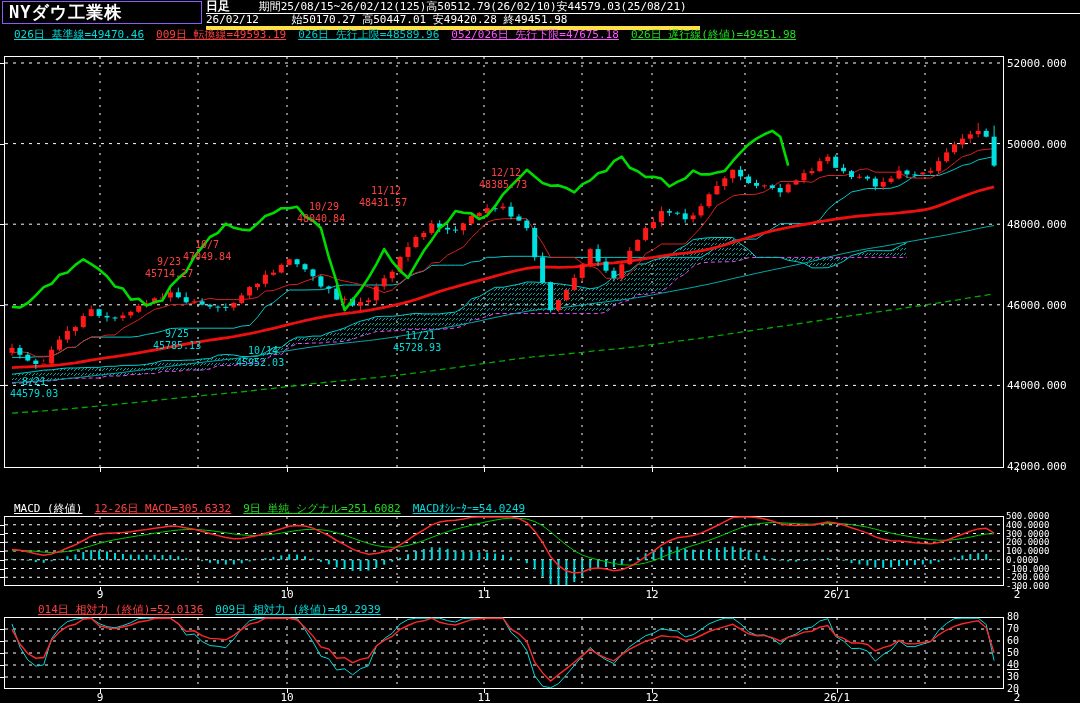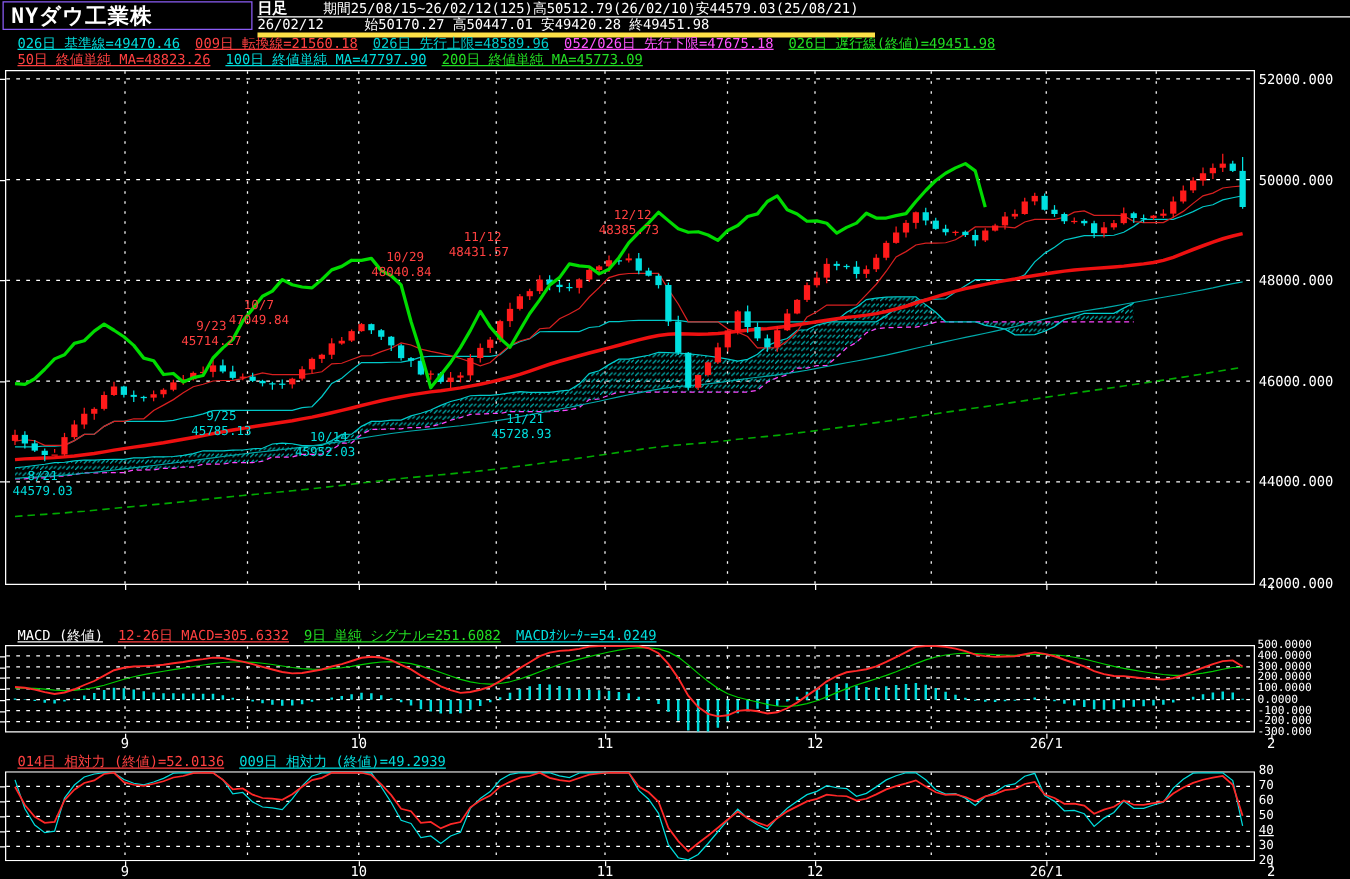--- a/index.html
+++ b/index.html
@@ -35,24 +35,21 @@
   <div id="hdr1">
     <span class="tf">日足</span>
     <span>期間25/08/15~26/02/12(125)高50512.79(26/02/10)安44579.03(25/08/21)</span>
   </div>
   <div id="hdr2">
     <span>26/02/12</span>
     <span class="ohlc">始50170.27 高50447.01 安49420.28 終49451.98</span>
   </div>
 
   <div id="leg1" class="leg">
-    <span style="color: rgb(0, 221, 221);">026日 基準線=49470.46</span><span style="color: rgb(255, 64, 64);">009日 転換線=21560.18</span><span style="color: rgb(0, 204, 204);">026日 先行上限=48589.96</span><span style="color: rgb(255, 85, 255);">052/026日 先行下限=47675.18</span><span style="color: rgb(34, 221, 34);">026日 遅行線(終値)=49451.98</span>
-  </div>
-  <div id="leg2" class="leg">
-    <span style="color: rgb(255, 64, 64);">50日 終値単純 MA=48823.26</span><span style="color: rgb(0, 221, 221);">100日 終値単純 MA=47797.90</span><span style="color: rgb(34, 221, 34);">200日 終値単純 MA=45773.09</span>
+    <span style="color: rgb(0, 221, 221);">026日 基準線=49470.46</span><span style="color: rgb(255, 64, 64);">009日 転換線=49593.19</span><span style="color: rgb(0, 204, 204);">026日 先行上限=48589.96</span><span style="color: rgb(255, 85, 255);">052/026日 先行下限=47675.18</span><span style="color: rgb(34, 221, 34);">026日 遅行線(終値)=49451.98</span>
   </div>
 
   <svg id="main-svg" width="1000" height="412">
       <defs>
         <pattern id="ht" width="7" height="5" patternUnits="userSpaceOnUse">
           <path d="M0,5L3,2M4,4L6,2" stroke="#00b8b8" stroke-width="0.9" fill="none"></path>
         </pattern>
       </defs>
       <rect x="0.5" y="0.5" width="999" height="411" fill="none" stroke="#fff"></rect>
       <path d="M1,7.0H999" stroke="#ffffff" stroke-dasharray="3,5"></path>
@@ -477,21 +474,21 @@
       <path d="M958.4,43.75V39.42" stroke="#00dcdc" stroke-width="2"></path>
       <path d="M966.3,43.75V38.01" stroke="#00dcdc" stroke-width="2"></path>
       <path d="M974.2,43.75V37.17" stroke="#00dcdc" stroke-width="2"></path>
       <path d="M982.2,43.75V38.01" stroke="#00dcdc" stroke-width="2"></path>
       <path d="M990.1,43.75V43.09" stroke="#00dcdc" stroke-width="2"></path>
       <path d="M8.0,34.6L15.9,34.5L23.8,34.7L31.8,35.3L39.7,36.1L47.6,36.5L55.5,36.3L63.4,35.4L71.4,34.1L79.3,32.2L87.2,29.8L95.1,27.4L103.0,25.4L111.0,23.7L118.9,22.3L126.8,21.0L134.7,19.7L142.6,18.5L150.6,17.2L158.5,16.0L166.4,14.9L174.3,14.0L182.2,13.6L190.2,13.5L198.1,13.9L206.0,14.6L213.9,15.6L221.8,16.8L229.8,18.0L237.7,18.9L245.6,19.3L253.5,19.4L261.4,18.9L269.4,18.2L277.3,17.1L285.2,15.7L293.1,14.5L301.0,13.6L309.0,13.3L316.9,13.8L324.8,14.9L332.7,16.9L340.6,19.2L348.6,22.0L356.5,24.8L364.4,27.5L372.3,29.5L380.2,30.8L388.2,31.3L396.1,30.8L404.0,29.4L411.9,27.2L419.8,24.5L427.8,21.4L435.7,18.4L443.6,15.6L451.5,13.3L459.4,11.3L467.4,9.3L475.3,7.4L483.2,5.6L491.1,4.1L499.0,2.8L507.0,2.2L514.9,2.3L522.8,3.1L530.7,5.5L538.6,9.7L546.6,15.9L554.5,22.7L562.4,29.1L570.3,34.7L578.2,39.0L586.2,41.8L594.1,43.8L602.0,45.6L609.9,47.5L617.8,48.8L625.8,49.1L633.7,48.5L641.6,46.9L649.5,44.6L657.4,41.5L665.4,38.1L673.3,34.9L681.2,32.0L689.1,29.5L697.0,27.0L705.0,24.3L712.9,21.4L720.8,18.2L728.7,14.9L736.6,11.9L744.6,9.6L752.5,8.0L760.4,7.0L768.3,6.5L776.2,6.8L784.2,7.2L792.1,7.7L800.0,8.0L807.9,8.2L815.8,8.0L823.8,7.6L831.7,7.5L839.6,7.8L847.5,8.6L855.4,9.8L863.4,11.2L871.3,13.2L879.2,15.2L887.1,17.1L895.0,18.7L903.0,20.1L910.9,21.4L918.8,22.6L926.7,23.6L934.6,24.2L942.6,24.2L950.5,23.6L958.4,22.5L966.3,21.1L974.2,19.4L982.2,18.0L990.1,17.8" fill="none" stroke="#00cc00"></path>
       <path d="M8.0,33.6L15.9,34.2L23.8,35.7L31.8,37.7L39.7,39.2L47.6,38.0L55.5,35.4L63.4,32.0L71.4,28.8L79.3,24.5L87.2,20.2L95.1,18.2L103.0,17.2L111.0,16.9L118.9,16.5L126.8,15.8L134.7,14.6L142.6,13.6L150.6,12.2L158.5,11.3L166.4,10.1L174.3,10.4L182.2,11.9L190.2,13.3L198.1,15.3L206.0,17.5L213.9,19.6L221.8,21.6L229.8,22.7L237.7,22.4L245.6,21.0L253.5,19.6L261.4,17.2L269.4,15.3L277.3,12.8L285.2,10.2L293.1,9.4L301.0,10.0L309.0,12.1L316.9,15.9L324.8,19.5L332.7,24.5L340.6,28.6L348.6,33.1L356.5,36.1L364.4,38.3L372.3,37.6L380.2,35.8L388.2,33.3L396.1,28.9L404.0,23.9L411.9,18.5L419.8,13.8L427.8,8.9L435.7,6.1L443.6,4.7L451.5,4.2L459.4,3.1L467.4,1.3L475.3,0.9L483.2,0.9L491.1,0.9L499.0,0.9L507.0,0.9L514.9,2.6L522.8,6.6L530.7,15.1L538.6,26.5L546.6,40.5L554.5,49.7L562.4,55.1L570.3,57.1L578.2,56.2L586.2,52.7L594.1,52.0L602.0,53.0L609.9,54.8L617.8,53.8L625.8,50.6L633.7,46.1L641.6,40.5L649.5,35.1L657.4,29.1L665.4,24.8L673.3,21.8L681.2,20.7L689.1,19.4L697.0,17.1L705.0,13.5L712.9,9.7L720.8,5.7L728.7,1.5L736.6,0.9L744.6,0.9L752.5,1.5L760.4,2.9L768.3,4.9L776.2,7.7L784.2,8.9L792.1,9.5L800.0,9.2L807.9,9.0L815.8,7.4L823.8,5.9L831.7,7.1L839.6,9.0L847.5,11.8L855.4,14.4L863.4,17.1L871.3,20.9L879.2,23.3L887.1,24.8L895.0,24.9L903.0,25.8L910.9,26.7L918.8,27.3L926.7,27.7L934.6,26.5L942.6,24.2L950.5,21.3L958.4,18.2L966.3,15.3L974.2,12.9L982.2,12.3L990.1,17.2" fill="none" stroke="#ff2828" stroke-width="1.5"></path>
     </svg>
 
   <div id="leg4" class="leg">
-    <span style="color: rgb(255, 64, 64);">014日 相対力 (終値)=52.0136</span><span style="color: rgb(0, 221, 221);">009日 相対力 (終値)=49.2939</span>
+    <span style="color: rgb(255, 64, 64); margin-left: 24px;">014日 相対力 (終値)=52.0136</span><span style="color: rgb(0, 221, 221);">009日 相対力 (終値)=49.2939</span>
   </div>
 
   <svg id="rsi-svg" width="1000" height="72">
       <rect x="0.5" y="0.5" width="999" height="71" fill="none" stroke="#fff"></rect>
       <path d="M1,12.0H999" stroke="#ffffff" stroke-dasharray="3,5"></path>
       <path d="M1,24.0H999" stroke="#ffffff" stroke-dasharray="3,5"></path>
       <path d="M1,36.0H999" stroke="#ffffff" stroke-dasharray="3,5"></path>
       <path d="M1,48.0H999" stroke="#ffffff" stroke-dasharray="3,5"></path>
       <path d="M1,60.0H999" stroke="#ffffff" stroke-dasharray="3,5"></path>
       <path d="M96,1V71" stroke="#ffffff" stroke-dasharray="2,6"></path>

